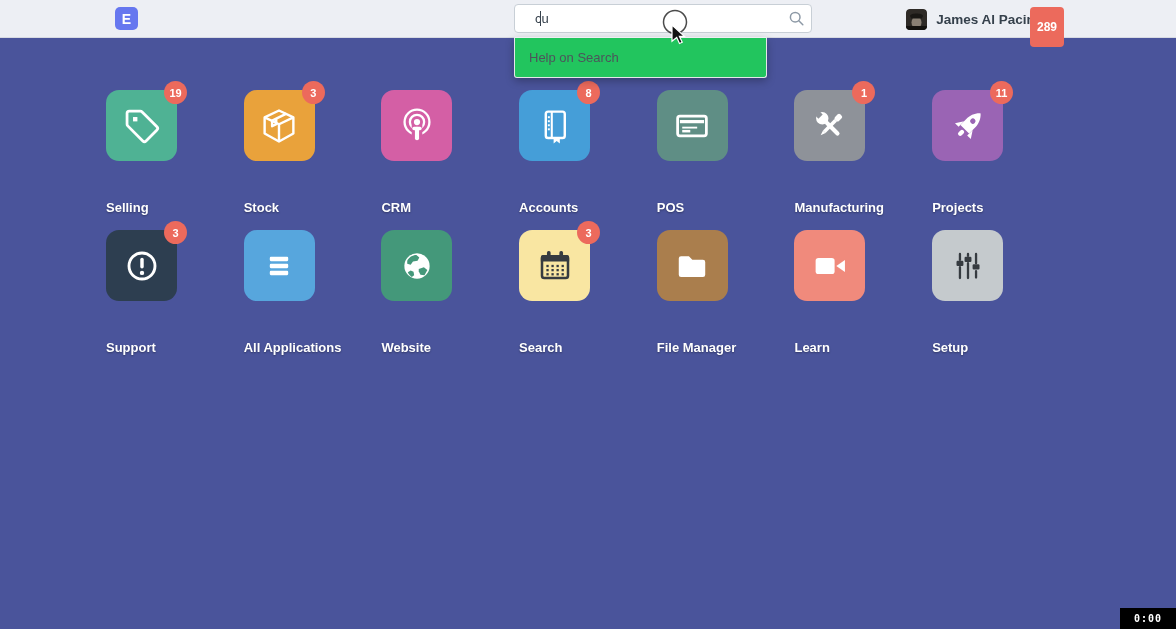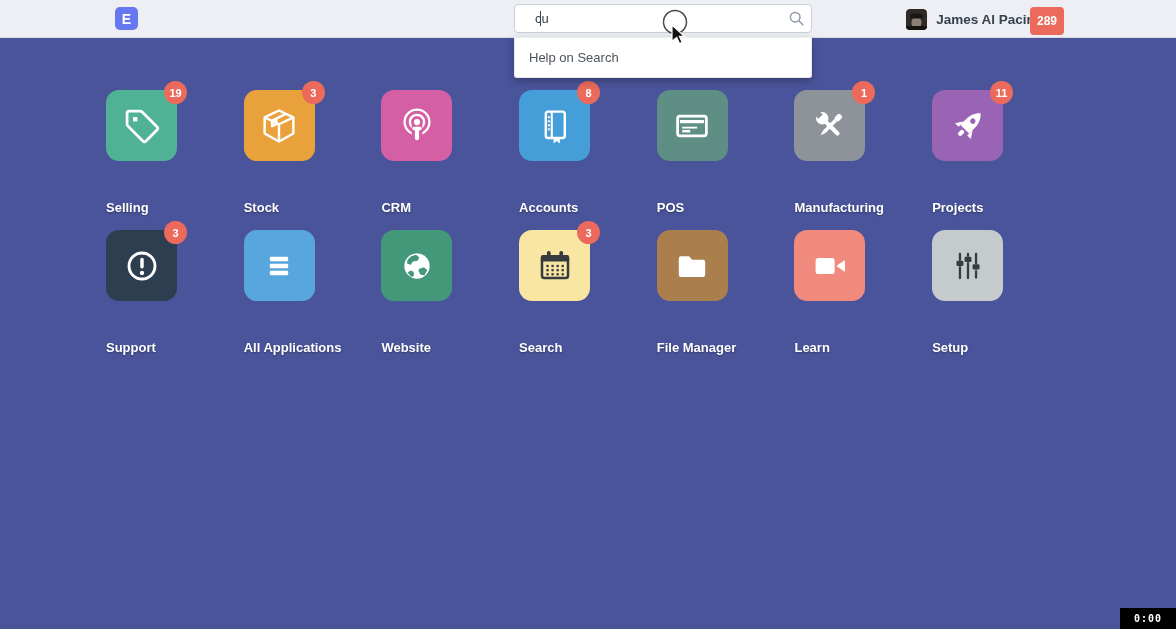--- a/index.html
+++ b/index.html
@@ -24,42 +24,42 @@
   .search-wrap { position:absolute; left:514px; top:4px; width:298px; height:29px; }
   .search-input {
     width:100%; height:100%;
     border:1px solid #c8cfd6; border-radius:4px; background:#fff;
     padding:0 30px 0 20px; font-family:"Liberation Sans",sans-serif;
     font-size:13px; color:#36414c; outline:none;
   }
   .search-caret { position:absolute; left:26px; top:7px; width:1px; height:15px; background:#36414c; }
   .search-icon { position:absolute; right:7px; top:6px; }
   .dropdown {
-    position:absolute; left:514px; top:37px; width:298px;
-    background:#ffffff; border:1px solid #e4e7ea; border-top:1px solid #eef0f2;
+    position:absolute; left:514px; top:37px; width:253px;
+    background:#22c55e; border:1px solid #e4e7ea; border-top:1px solid #eef0f2;
     border-radius:0 0 3px 3px;
     box-shadow:0 3px 9px rgba(0,0,0,.28);
     z-index:5;
   }
   .dropdown-item { padding:12px 14px; font-size:13px; color:#4d545b; cursor:pointer; }
   .user-area {
     position:absolute; right:118px; top:0; height:38px;
     display:flex; align-items:center; gap:9px; cursor:pointer;
   }
   .avatar { width:21px; height:21px; border-radius:4px; overflow:hidden; }
   .user-name { font-size:13.5px; font-weight:600; color:#36414c; }
   .caret-down {
     width:0; height:0; margin-left:-2px;
     border-left:4px solid transparent; border-right:4px solid transparent;
     border-top:5px solid #36414c;
   }
   .notif-badge {
     position:absolute; left:1030px; top:7px;
     background:#ec6a5c; color:#fff; font-size:12px; font-weight:bold;
-    border-radius:4px; padding:8px 7px; line-height:1; cursor:pointer;
+    border-radius:4px; padding:14px 7px; line-height:1; cursor:pointer;
   }
   
   .grid {
     position:absolute; left:106px; top:90px; width:964px;
     display:grid; grid-template-columns:repeat(7,137.7px); grid-auto-rows:140px;
   }
   .cell { display:flex; flex-direction:column; align-items:flex-start; cursor:pointer;gap:32px; }
   .tile {
     position:relative; width:71px; height:71px; border-radius:13px;
     background:var(--tile); display:flex; align-items:center; justify-content:center;

